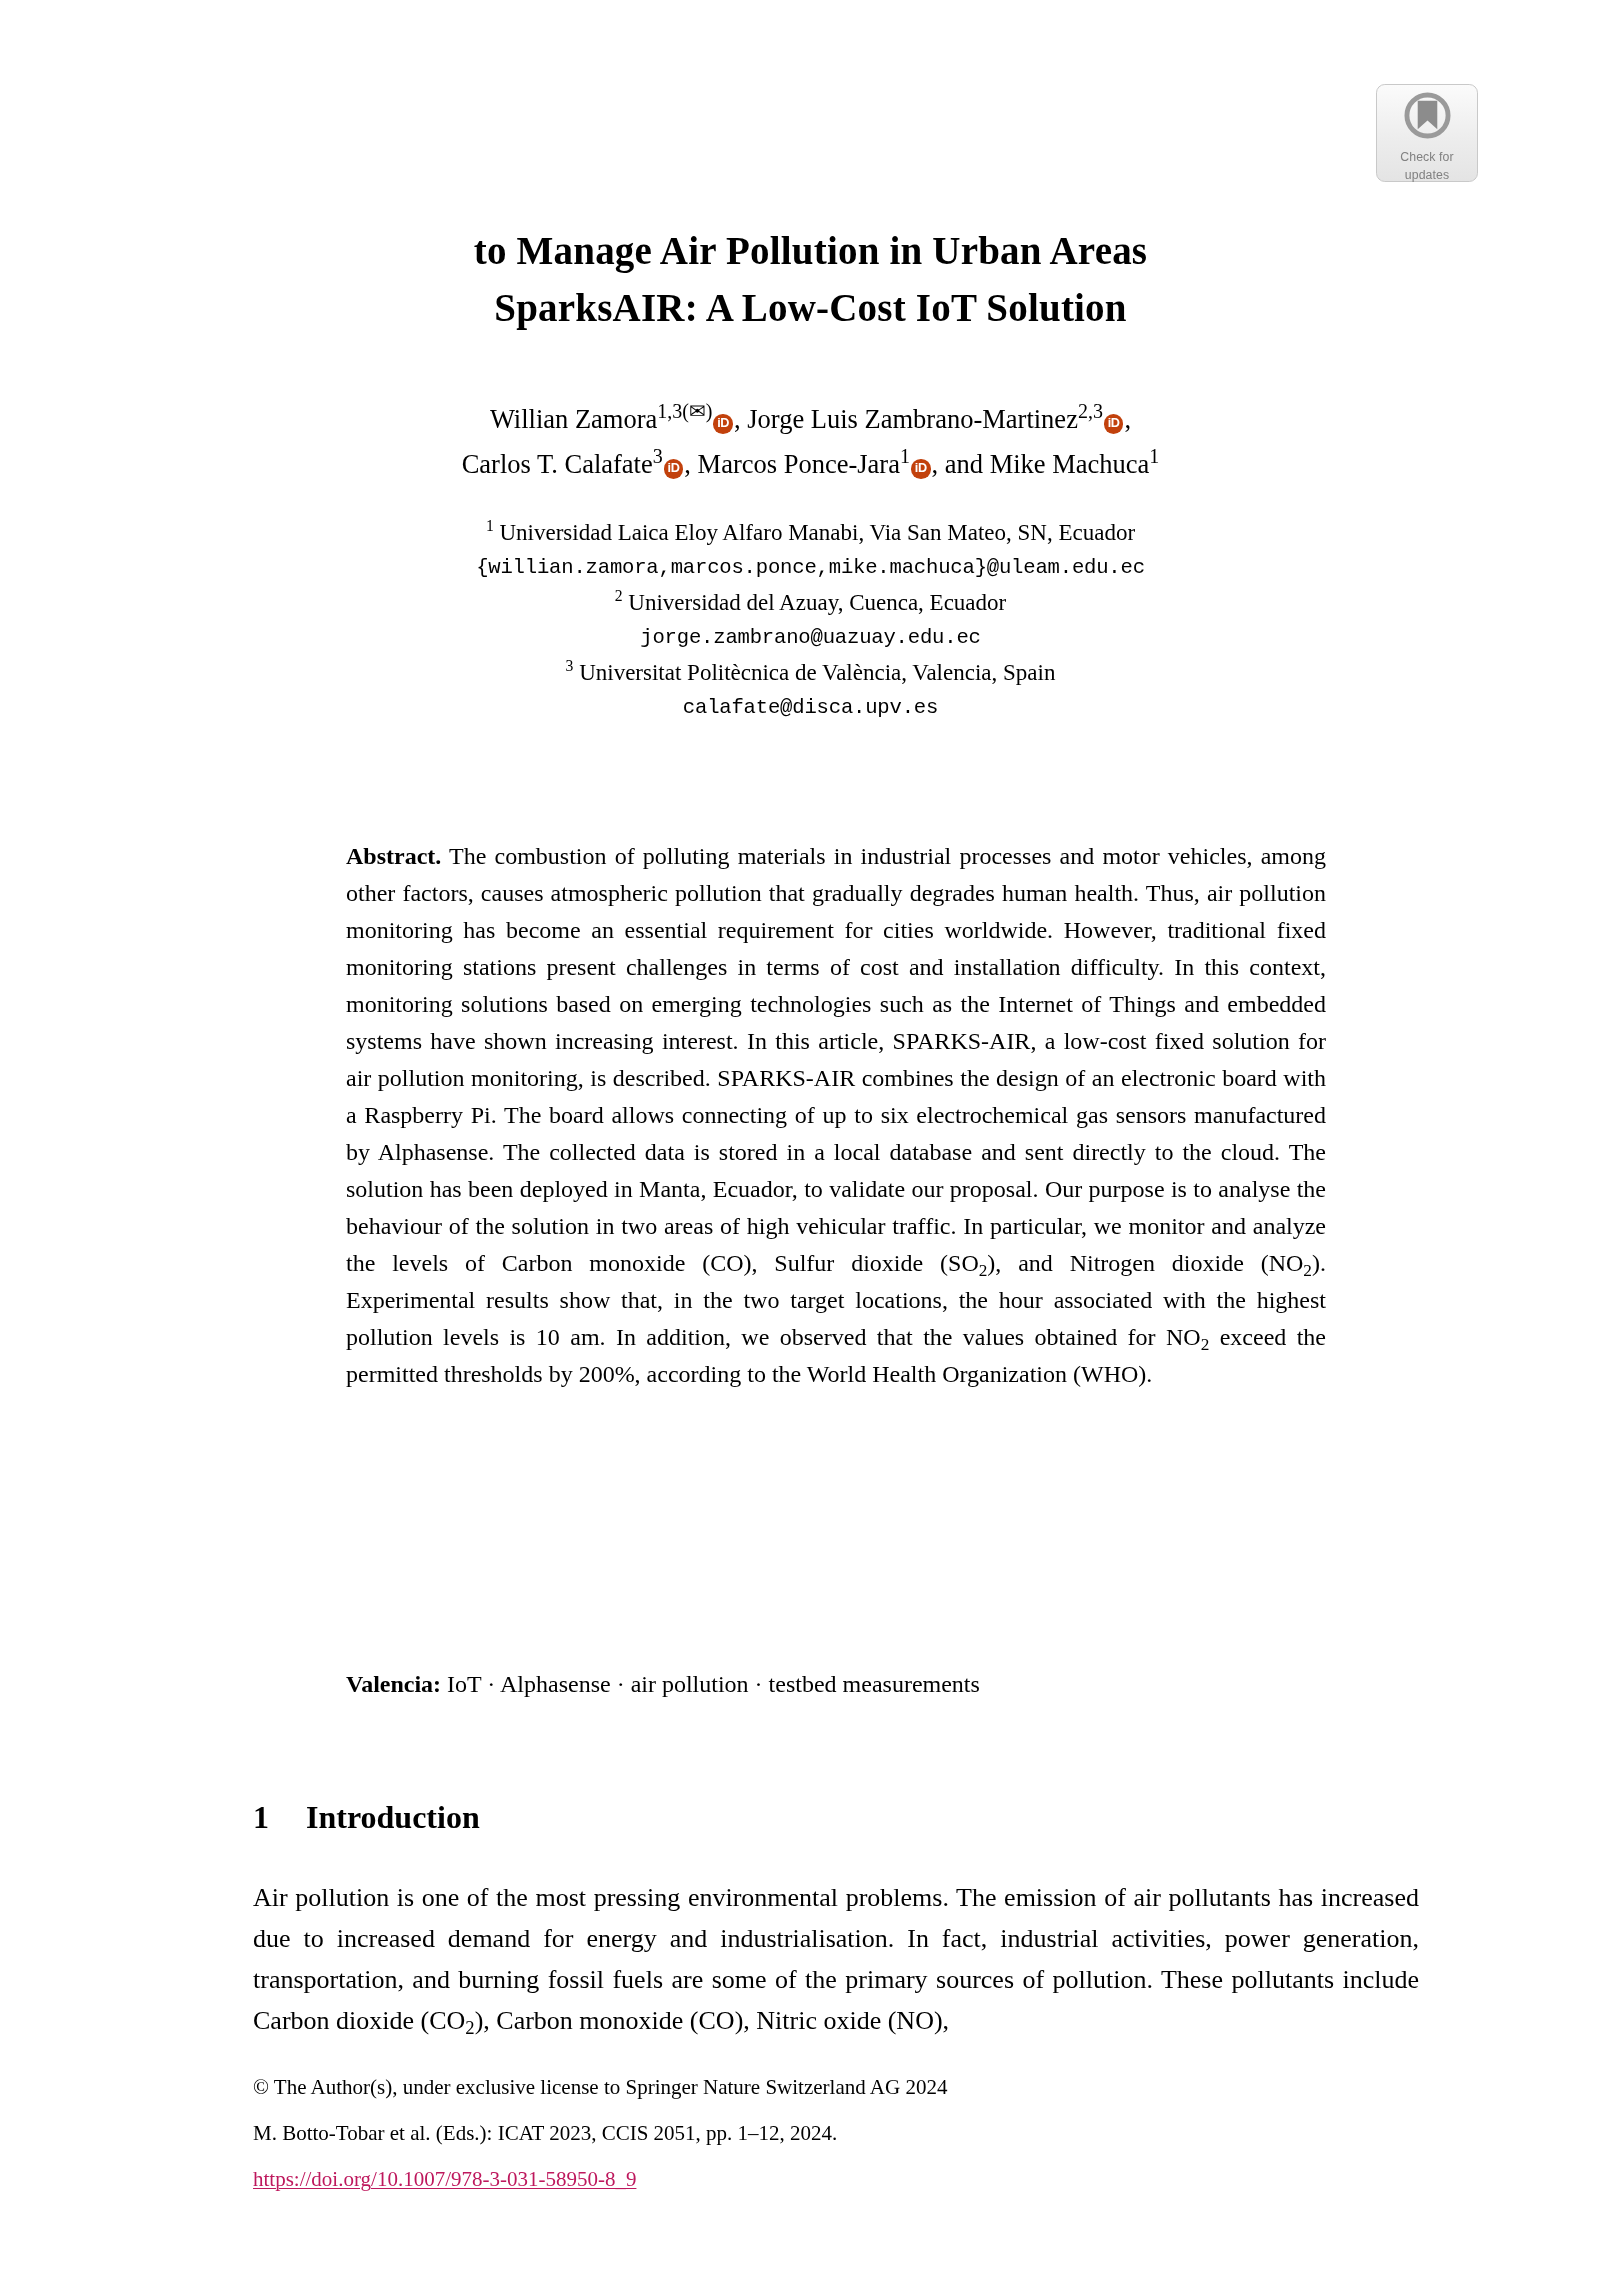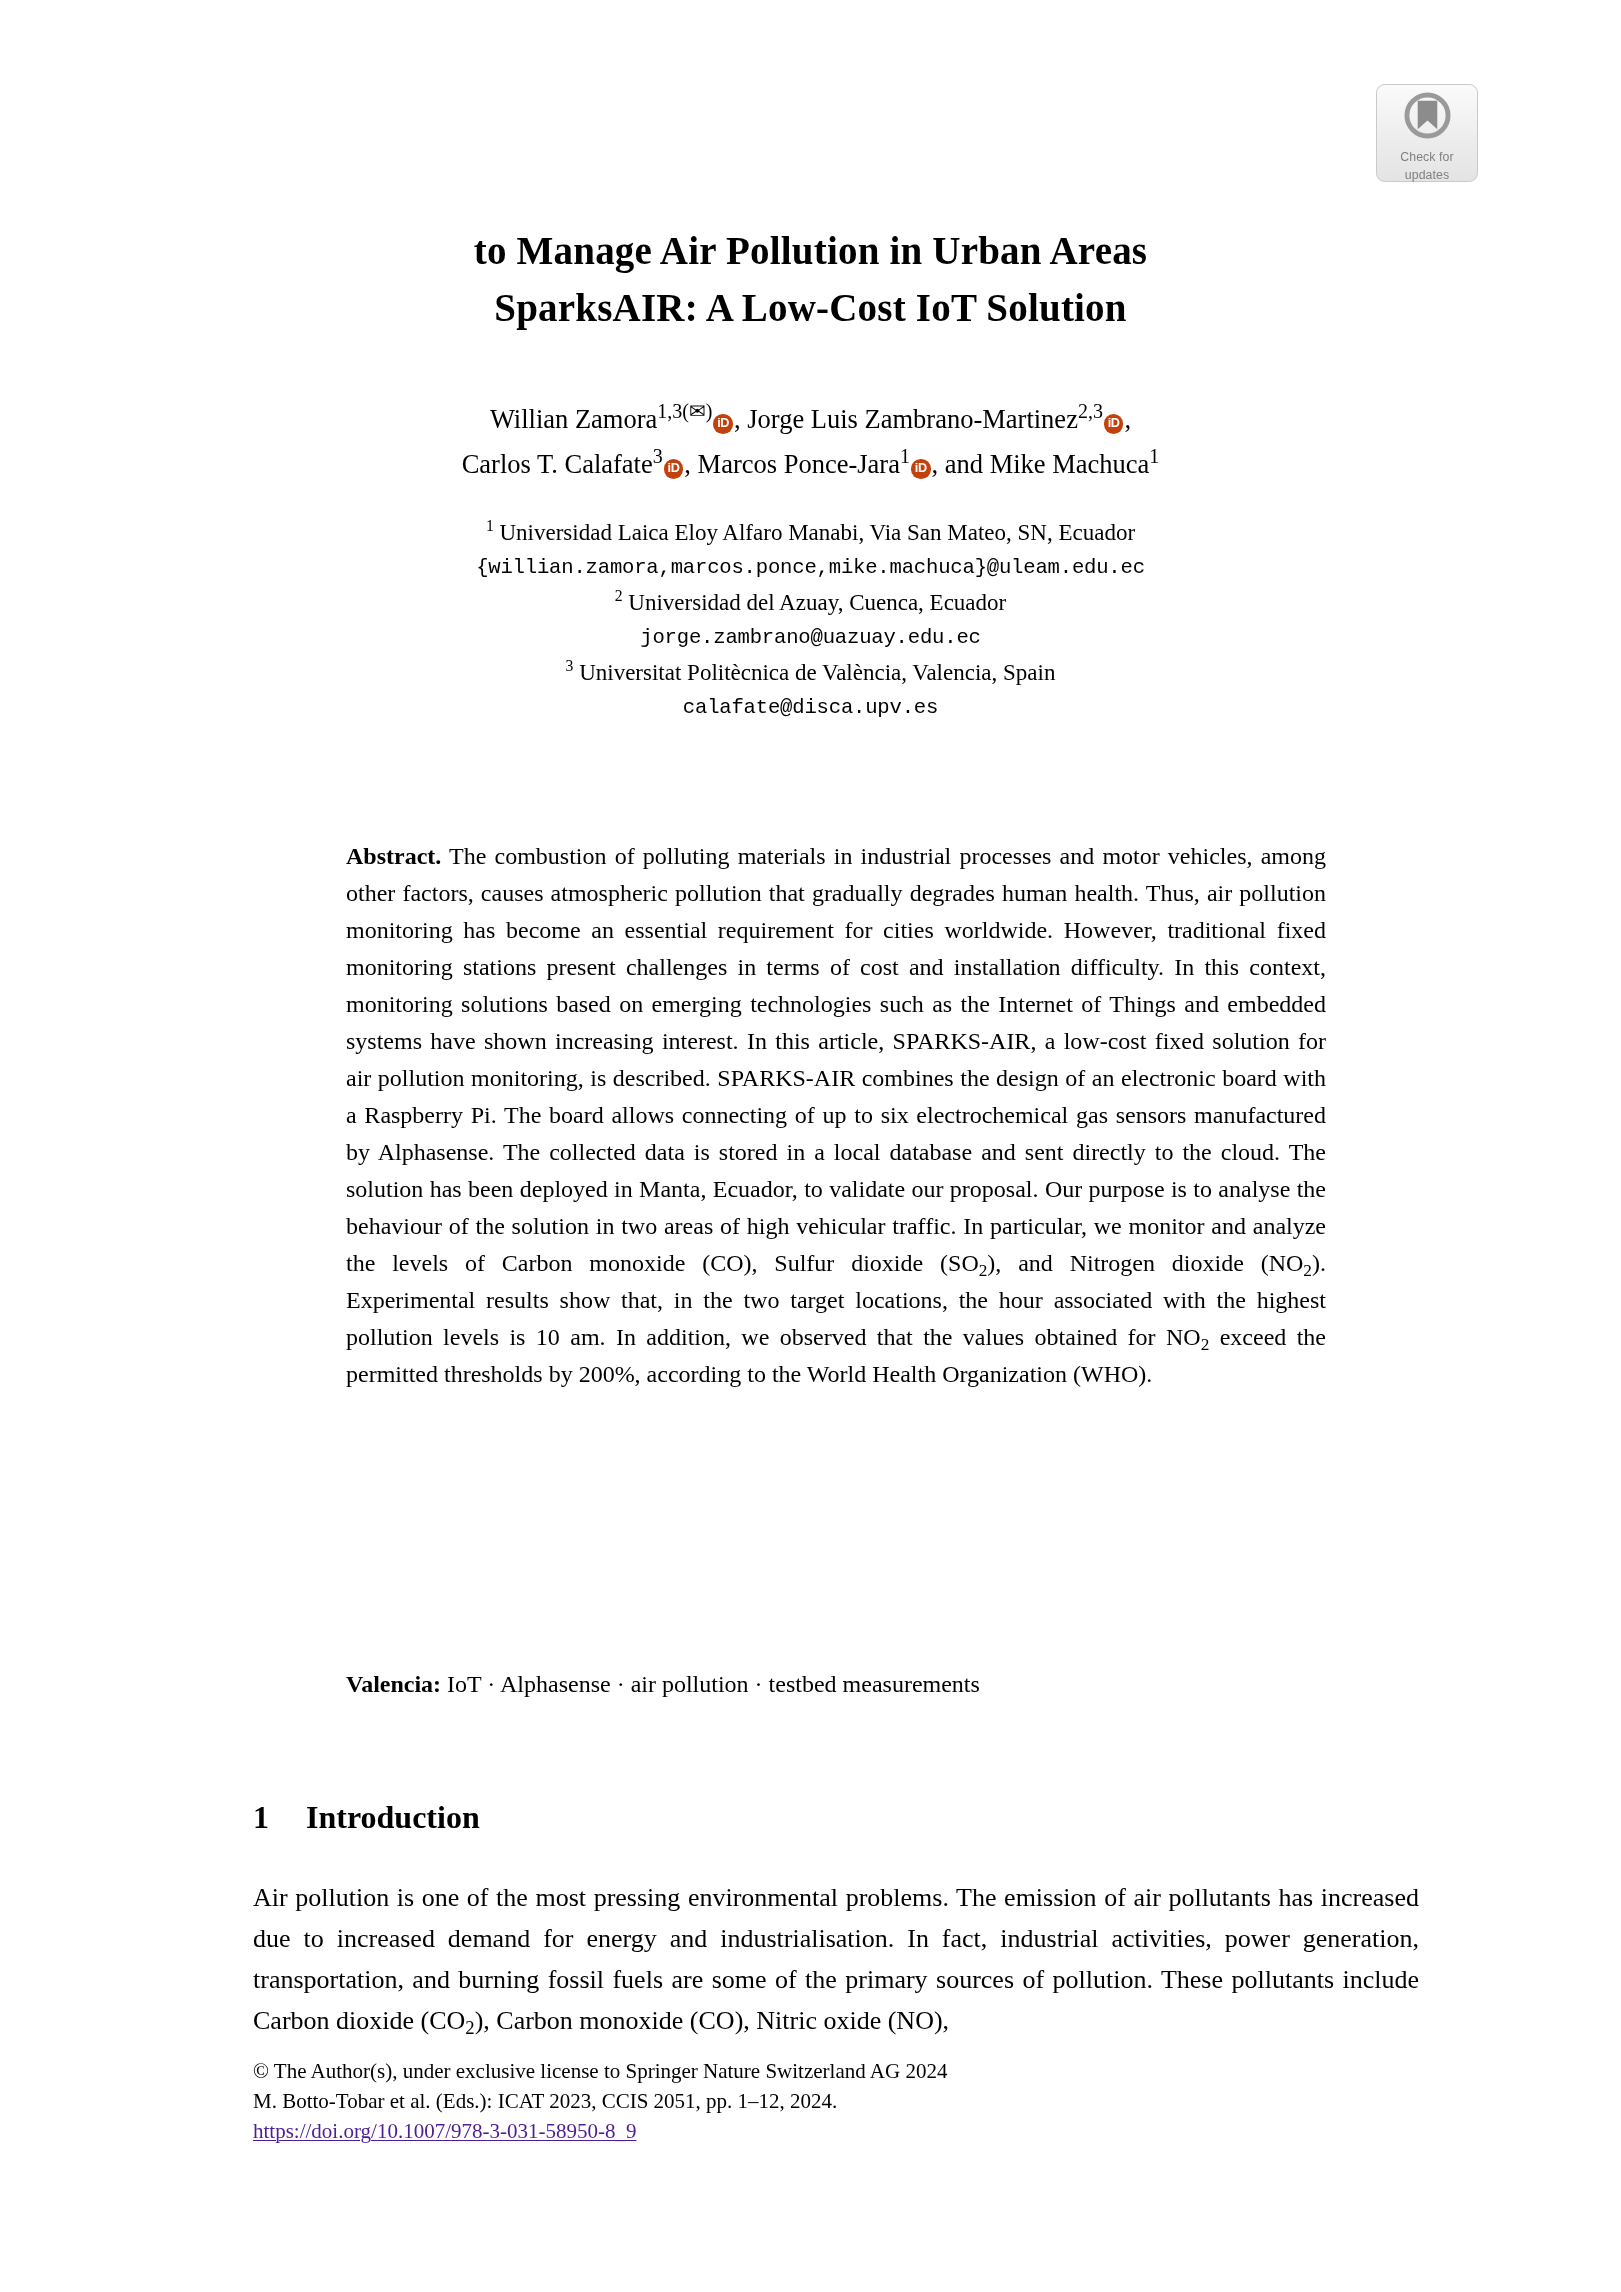--- a/index.html
+++ b/index.html
@@ -170,23 +170,23 @@
 
   
   .footer {
     position: absolute;
     left: 253px;
     width: 1166px;
     top: 2056px;
     font-size: 21px;
     line-height: 30px;
   }
-  .footer .fline { display: block; white-space: nowrap; }
+  .footer .fline { display: block; white-space: nowrap; margin-top: 16px; }
   .footer .doi {
-    color: #4c1d95;
+    color: #be185d;
     text-decoration: underline;
     text-decoration-thickness: 1px;
     text-underline-offset: 2px;
   }
 
   sub.chem {
     font-size: 0.72em;
     vertical-align: -0.28em;
     line-height: 0;
   }

